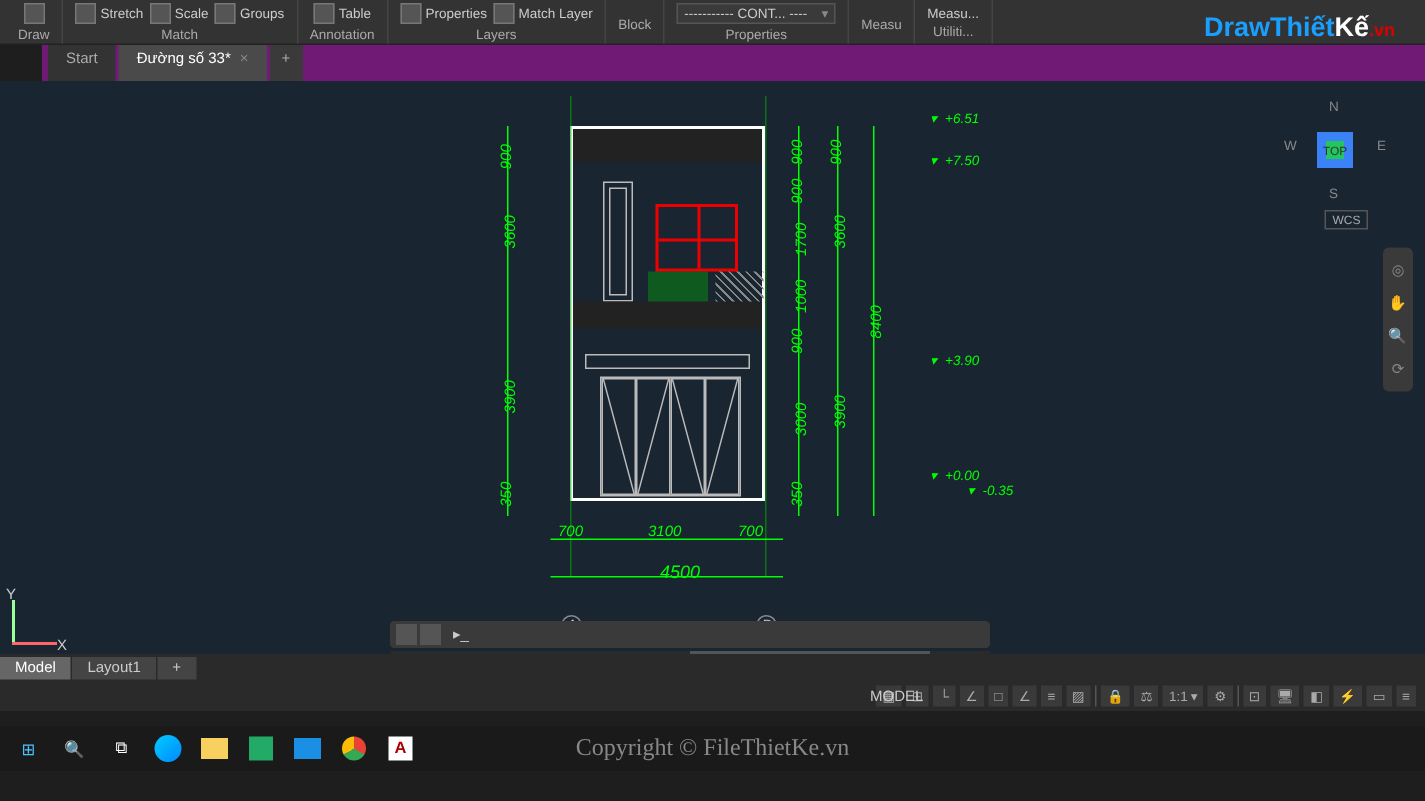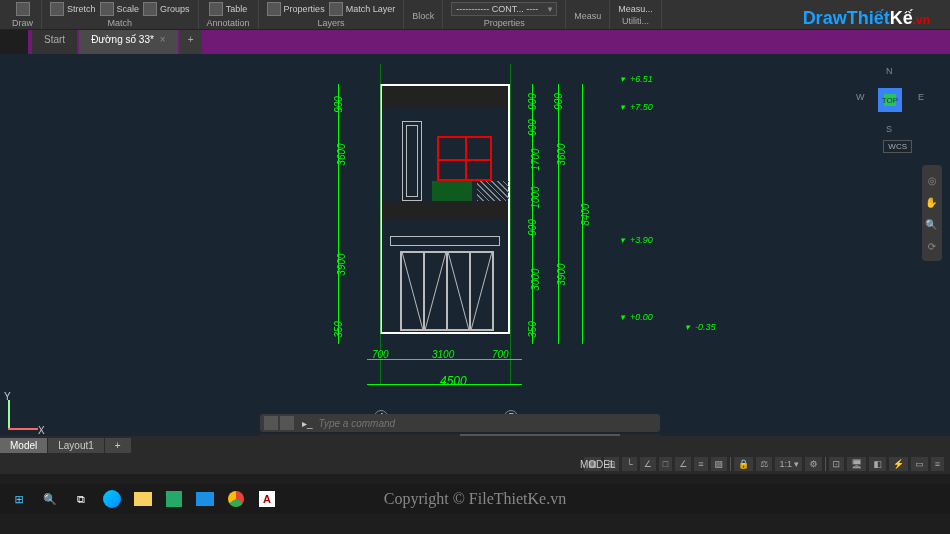--- a/index.html
+++ b/index.html
@@ -251,21 +251,21 @@
     <div class="dim v" style="left:290px;top:32px;">900</div>
     <div class="dim v" style="left:290px;top:85px;">3600</div>
     <div class="dim v" style="left:290px;top:205px;">3900</div>
     <div class="dim-line v" style="left:322px;top:20px;height:260px;"></div>
     <div class="dim v" style="left:314px;top:145px;">8400</div>
 
     <div class="lvl" style="left:370px;top:10px;">+6.51</div>
     <div class="lvl" style="left:370px;top:38px;">+7.50</div>
     <div class="lvl" style="left:370px;top:135px;margin-top:36px;">+3.90</div>
     <div class="lvl" style="left:370px;top:248px;">+0.00</div>
-    <div class="lvl" style="left:395px;top:258px;margin-left:40px;">-0.35</div>
+    <div class="lvl" style="left:395px;top:258px;">-0.35</div>
 
     <div class="axis" style="left:114px;top:346px;">A</div>
     <div class="axis" style="left:244px;top:346px;">B</div>
   </div>
 </div>
 
 <div class="ucs">
   <div class="ucs-line" style="left:4px;bottom:4px;width:2px;height:30px;background:#9f9;"></div>
   <div class="ucs-line" style="left:4px;bottom:4px;width:30px;height:2px;background:#f66;"></div>
   <div style="position:absolute;left:0;bottom:32px;color:#ccc;font-size:10px">Y</div>
@@ -287,21 +287,20 @@
   <div class="nav-btn">🔍</div>
   <div class="nav-btn">⟳</div>
 </div>
 
 <div class="cmdline">
   <div class="cmd-icons">
     <span class="cmd-icon"></span>
     <span class="cmd-icon"></span>
   </div>
   <span style="color:#ccc;padding-left:4px">▸_</span>
-  <input type="text" placeholder="Type a command" style="">
 </div>
 
 <div class="hscroll">
     <div class="thumb"></div>
   </div>
 
 <div class="layout-tabs">
   <div class="layout-tab active">Model</div>
   <div class="layout-tab">Layout1</div>
   <div class="layout-tab">+</div>

